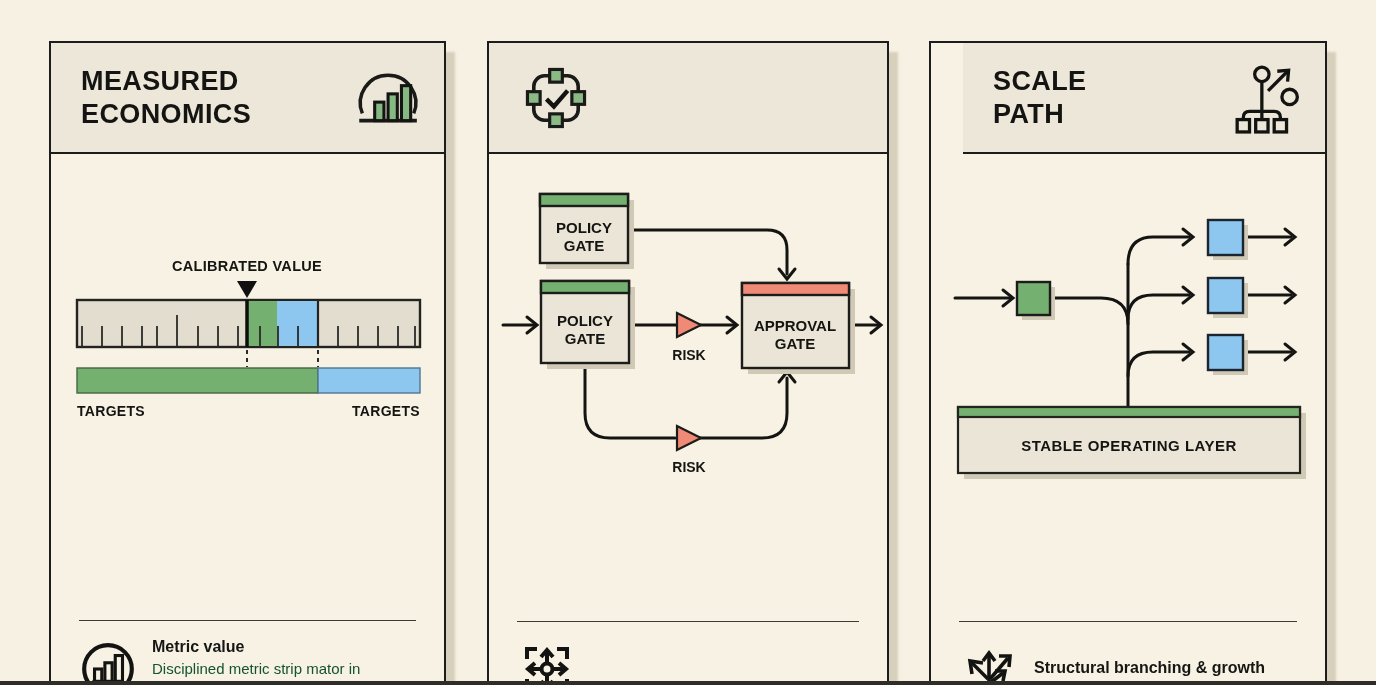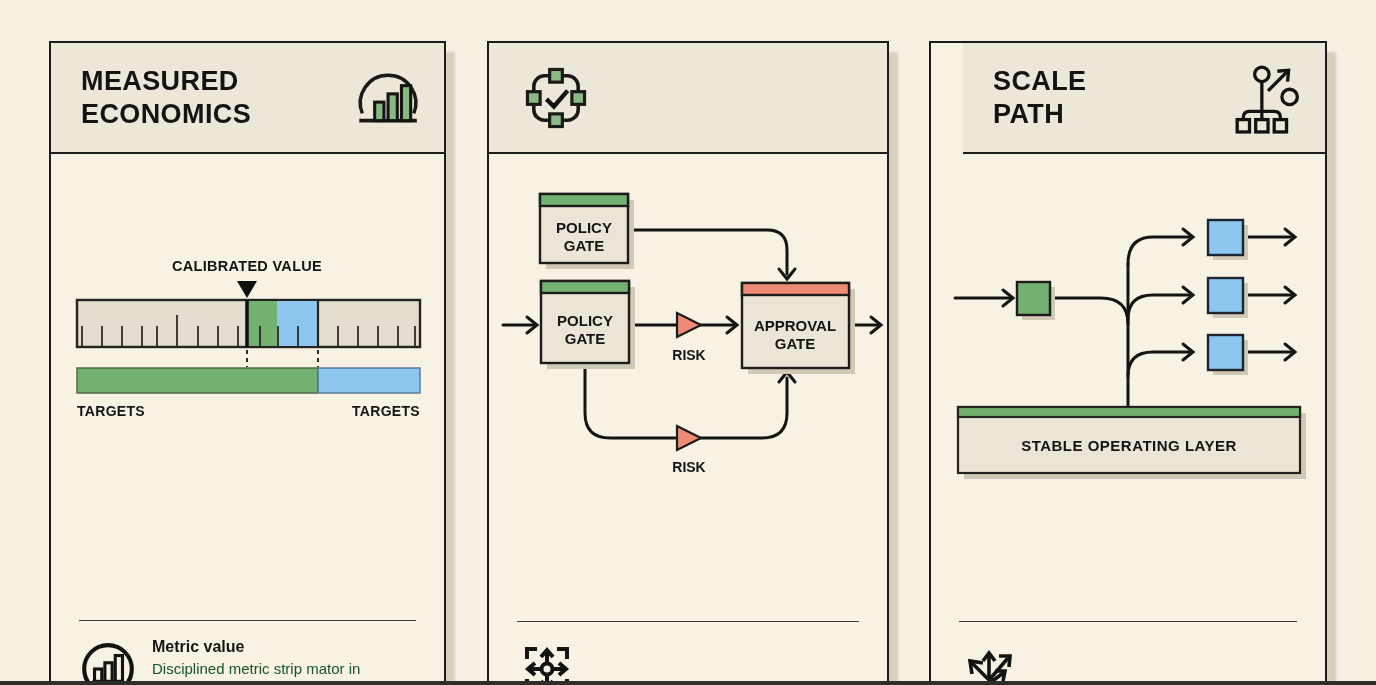--- a/index.html
+++ b/index.html
@@ -262,17 +262,18 @@
           <path d="M24,22 L30,14 L36,22"></path>
         <line x1="31" y1="40" x2="49" y2="19"></line>
           <path d="M40,17 L51,17 L50,28"></path>
         <line x1="29" y1="40" x2="13" y2="24"></line>
           <path d="M13,35 L11,22 L24,24"></path>
         <line x1="31" y1="44" x2="44" y2="34"></line>
           <path d="M36,32 L46,32 L44,42"></path>
       </g>
     </svg>
     <div class="footer-text">
+      <div class="footer-title">Structural branching &amp; growth</div>
     </div>
   </div>
 </section>
 
 <div class="bottom-bar"></div>
 
 </body></html>

